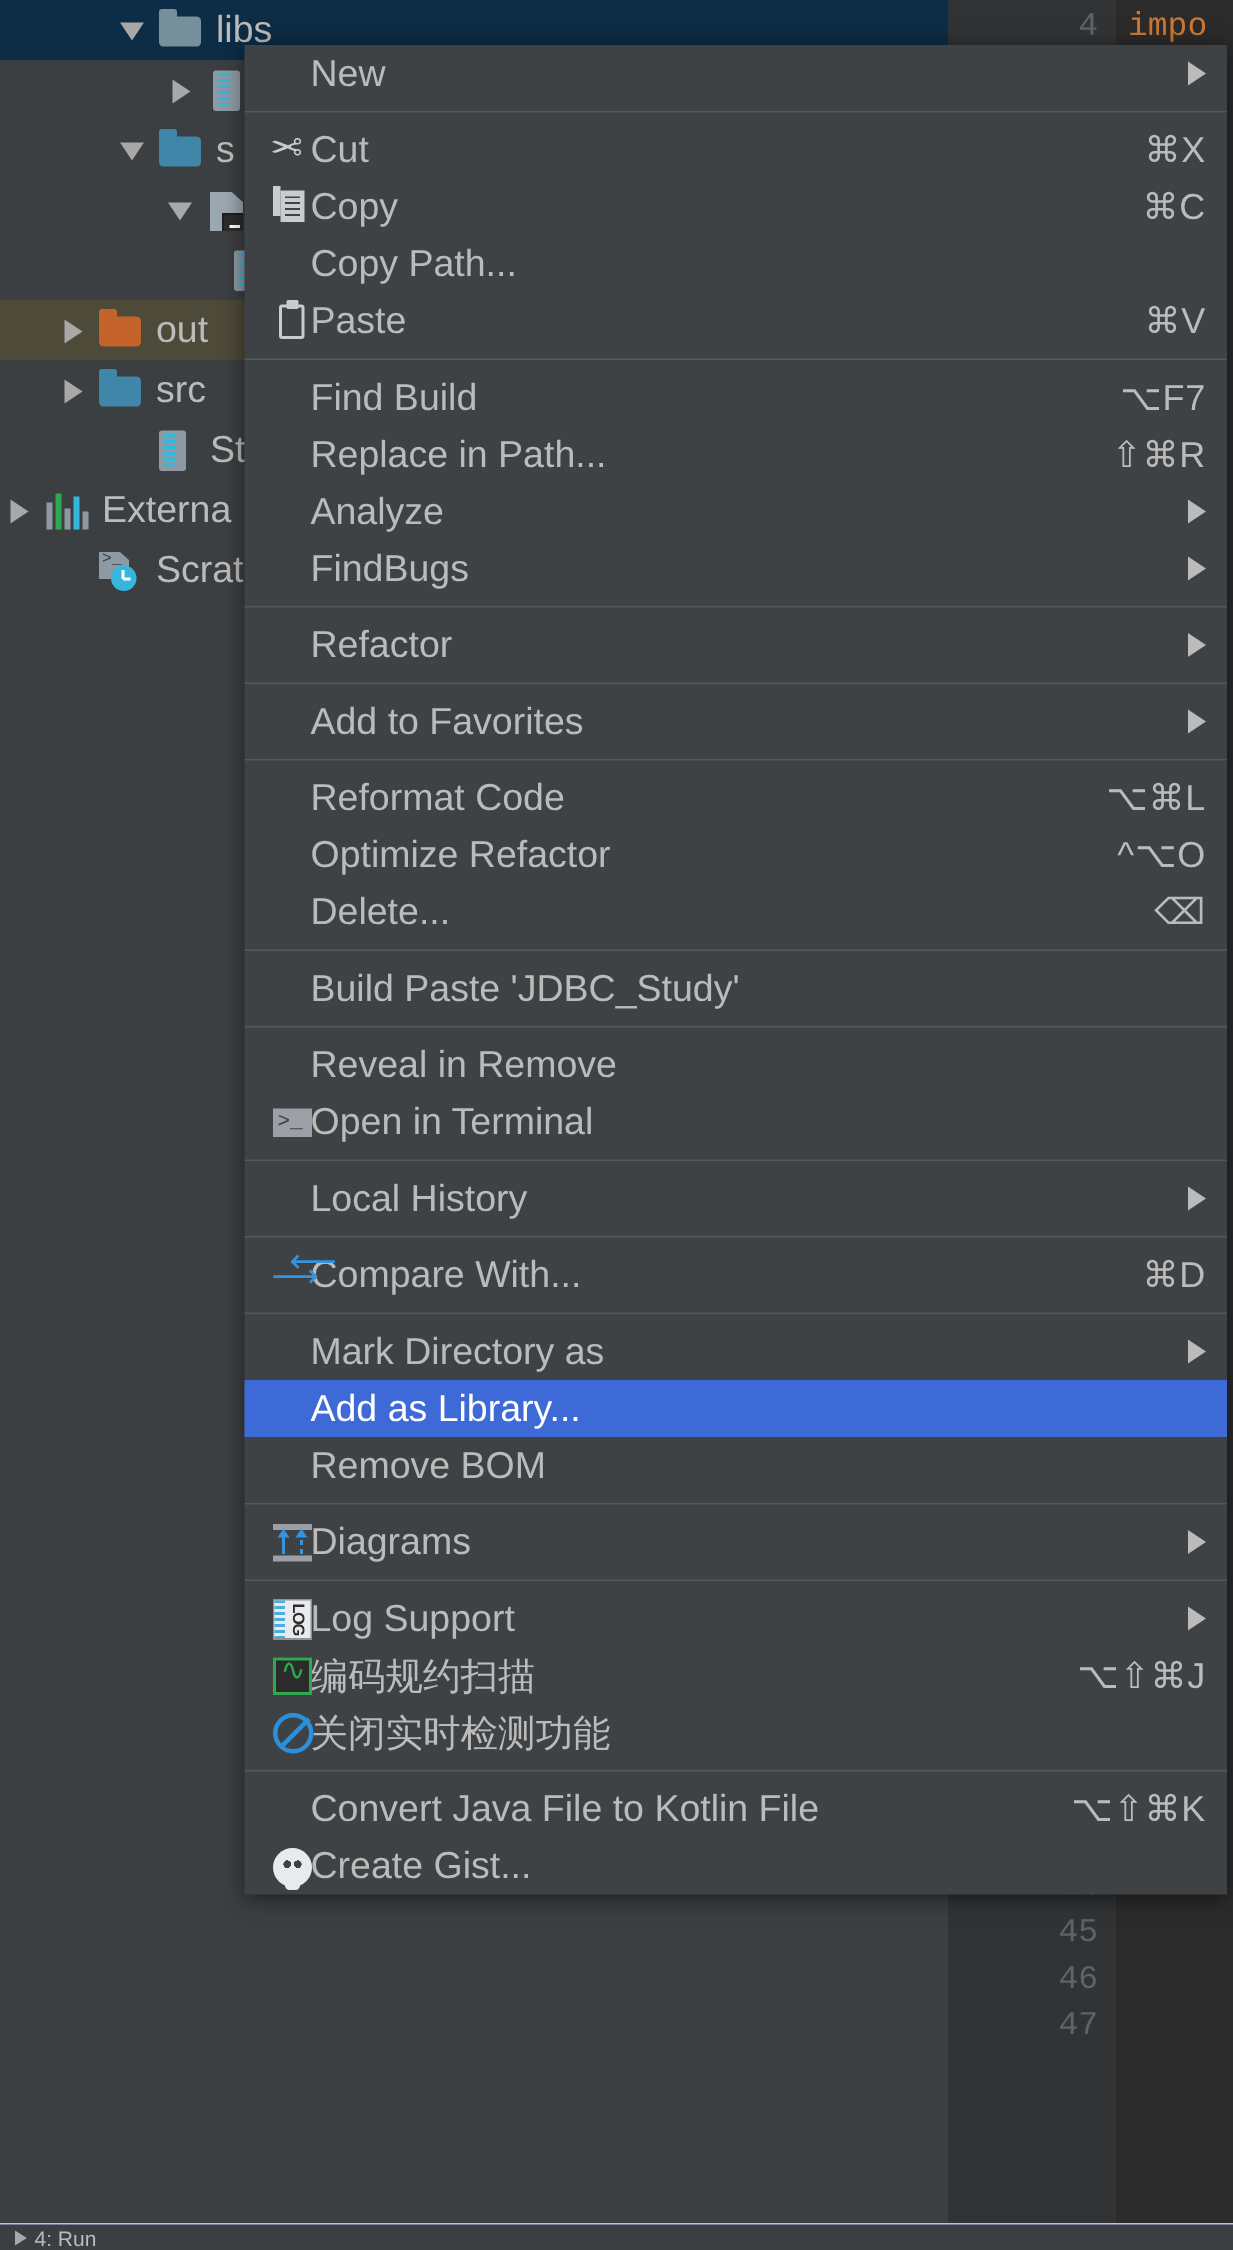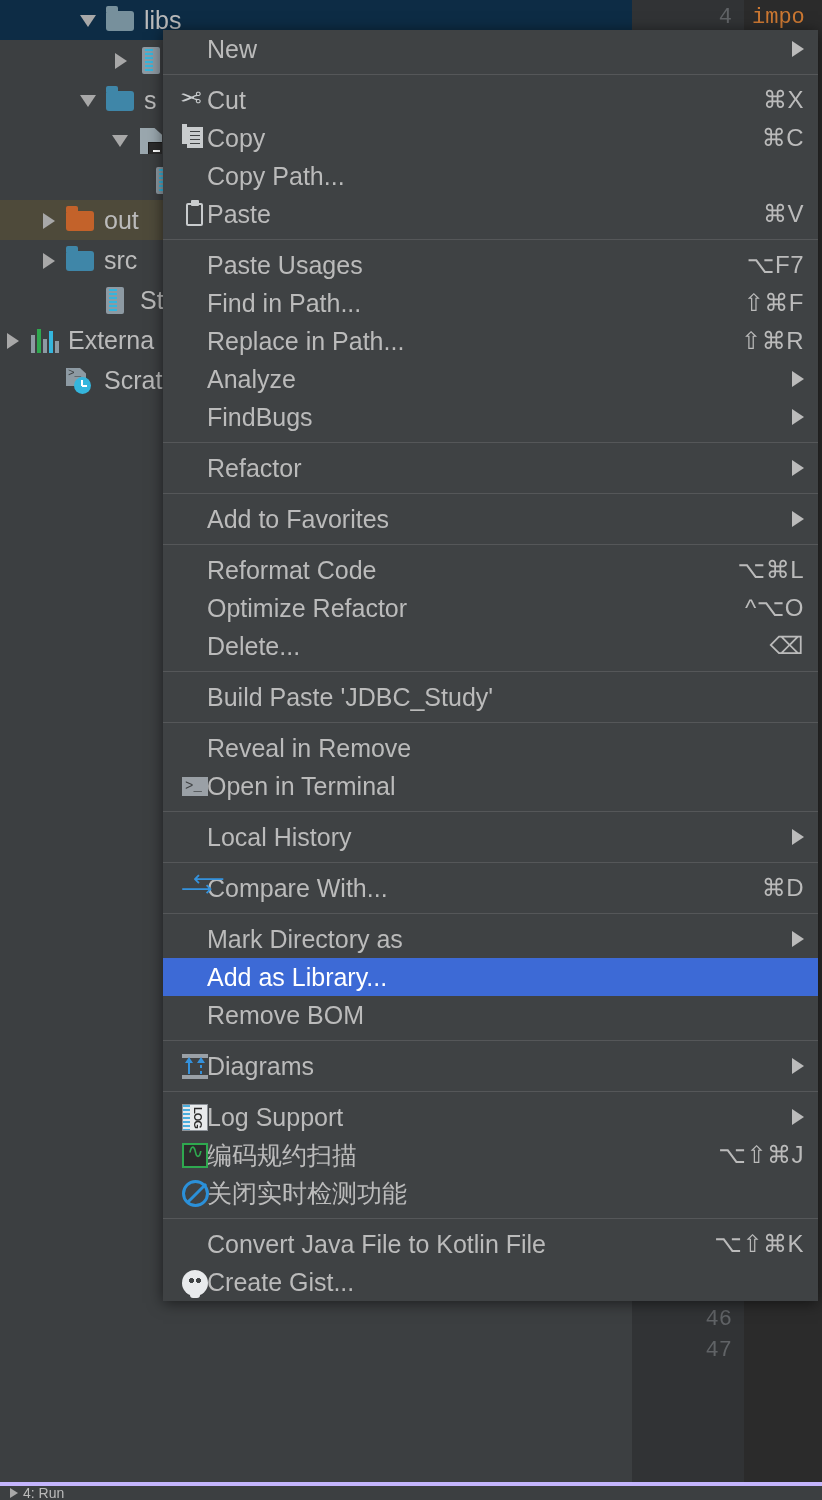--- a/index.html
+++ b/index.html
@@ -73,21 +73,21 @@
   #code {
     position: absolute; left: 120px; top: 2px; right: 0; color: #cc7832;
     font-family: "Liberation Mono", monospace; font-size: 22px;
   }
   #code div { height: 31px; line-height: 31px; white-space: nowrap; }
   #code div.g { color: #6a8759; }
 
   
   #bottombar {
     position: absolute; left: 0; bottom: 0; width: 822px; height: 18px;
-    background: #3c3f41; border-top: 4px solid #c4b5fd;
+    background: #3c3f41; border-top: 1px solid #c4b5fd;
     color: #bbbbbb; font-size: 14px; display: flex; align-items: center;
   }
   #bottombar .bt { display: flex; align-items: center; gap: 5px; padding-left: 10px; white-space: nowrap; }
   #bottombar .tri { width: 0; height: 0; border-left: 8px solid #a8a8a8; border-top: 5px solid transparent; border-bottom: 5px solid transparent; }
 
   
   #menu {
     position: absolute; left: 163px; top: 30px; width: 655px;
     background: #3f4244; color: #bbbbbb;
     box-shadow: 0 2px 14px rgba(0,0,0,.55);
@@ -388,26 +388,22 @@
       <div class="mi">
         <span class="micon ic-paste">
           <span class="p1"></span>
           <span class="p2"></span>
         </span>
         <span class="mlabel">Paste</span>
         <span class="mshort">⌘V</span>
       </div>
       <div class="msep"></div>
       <div class="mi">
-        <span class="mlabel">Paste Usages</span>
+        <span class="mlabel">Find Build</span>
         <span class="mshort">⌥F7</span>
-      </div>
-      <div class="mi">
-        <span class="mlabel">Find in Path...</span>
-        <span class="mshort">⇧⌘F</span>
       </div>
       <div class="mi">
         <span class="mlabel">Replace in Path...</span>
         <span class="mshort">⇧⌘R</span>
       </div>
       <div class="mi">
         <span class="mlabel">Analyze</span>
         <span class="marrow"></span>
       </div>
       <div class="mi">

